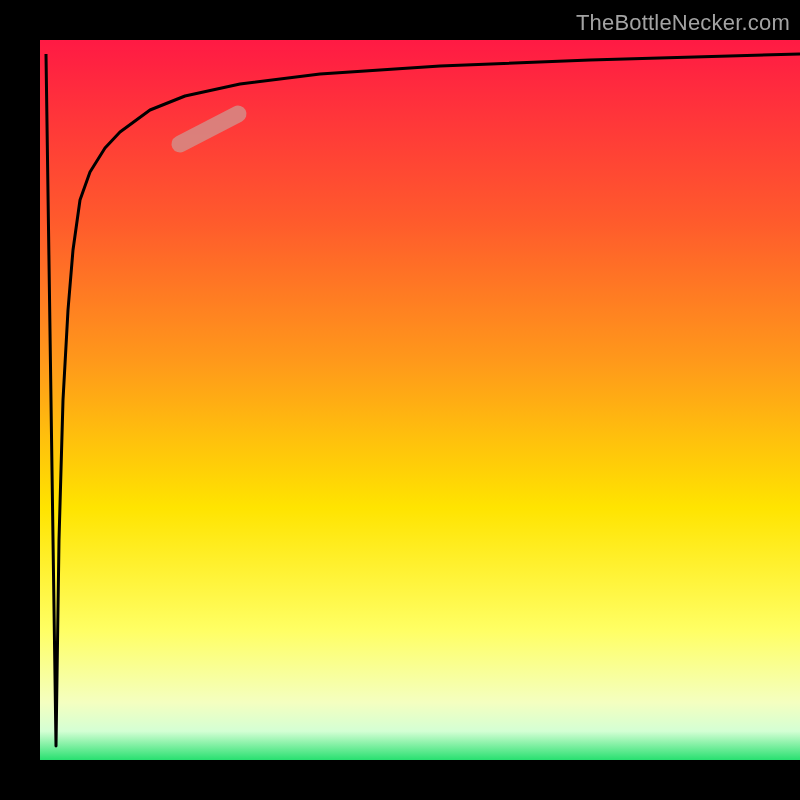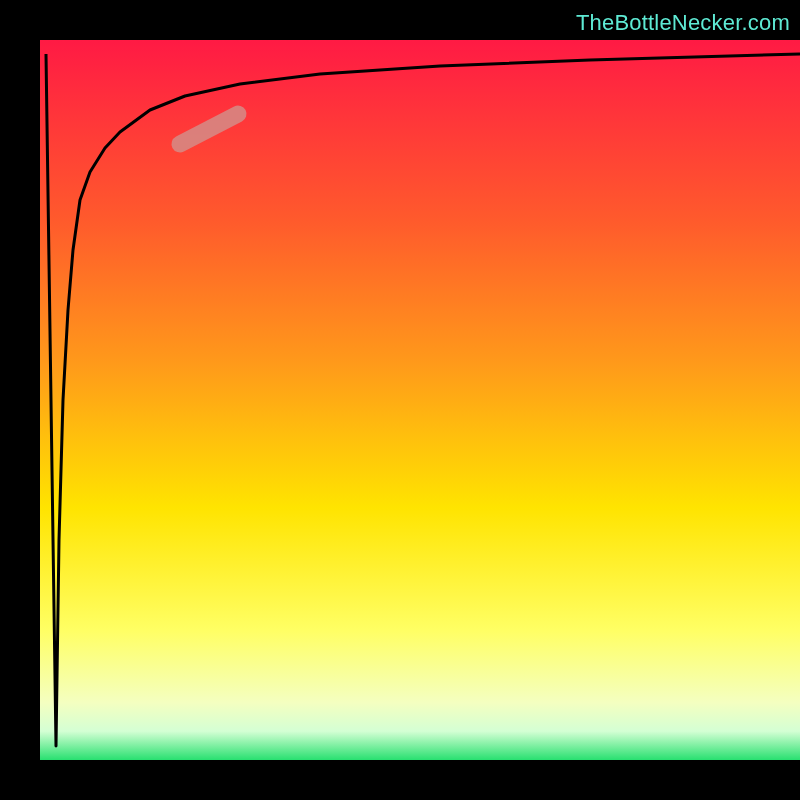--- a/index.html
+++ b/index.html
@@ -29,21 +29,21 @@
     width: 100%;
     height: 100%;
   }
   .watermark {
     position: absolute;
     top: 10px;
     right: 10px;
     font-family: Arial, Helvetica, sans-serif;
     font-size: 22px;
     font-weight: 500;
-    color: #5eead4;
+    color: #a3a3a3;
     letter-spacing: 0.2px;
   }
 </style>
 </head>
 <body>
 
 <div class="chart-container">
 
   <div class="plot-area">
 

